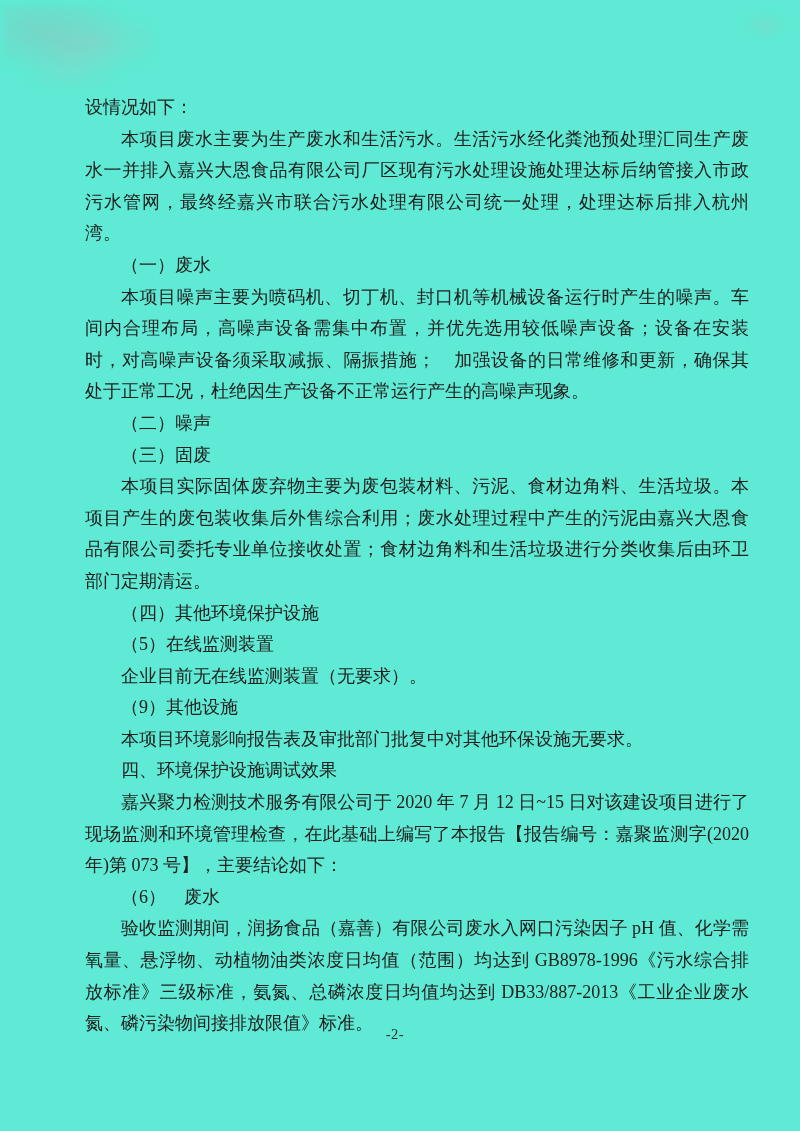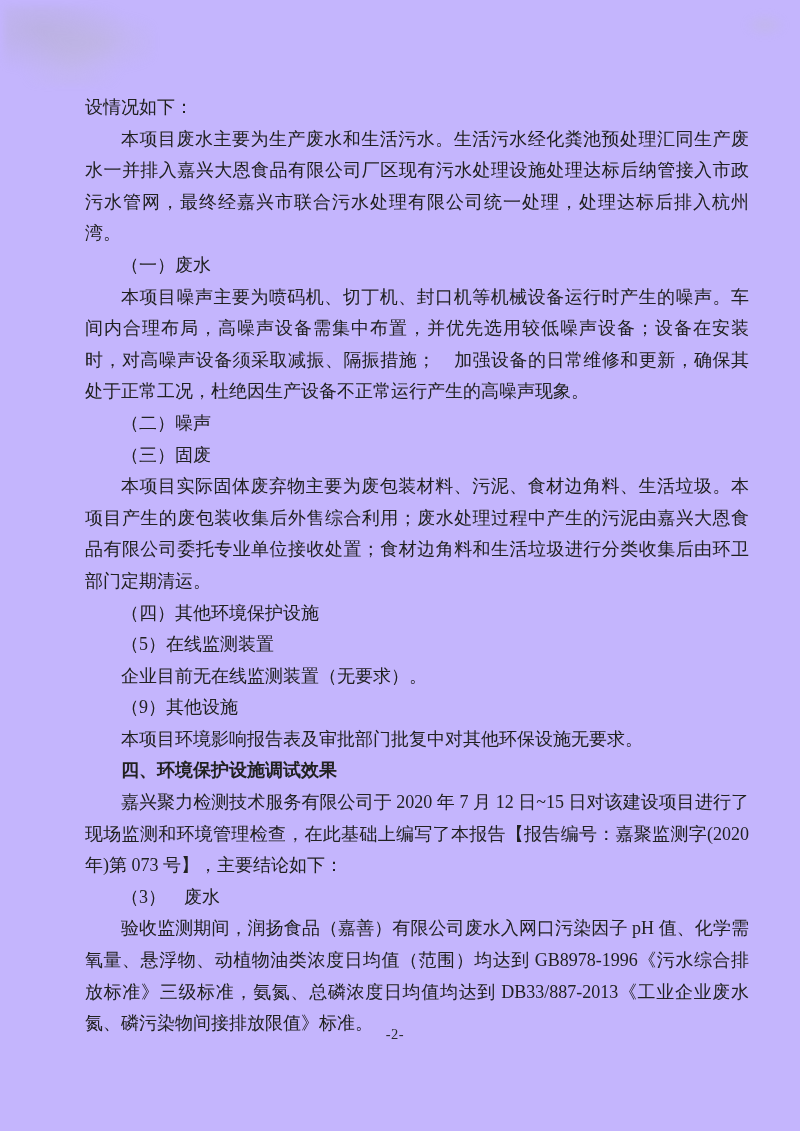--- a/index.html
+++ b/index.html
@@ -4,21 +4,21 @@
 <style>
   html, body {
     margin: 0;
     padding: 0;
     background: #ffffff;
   }
   .page {
     position: relative;
     width: 800px;
     height: 1131px;
-    background: #c4b5fd;
+    background: #5eead4;
     overflow: hidden;
     font-family: "Liberation Serif", "DejaVu Serif", serif;
     color: #212121;
   }
   
   .noise {
     position: absolute;
     pointer-events: none;
     filter: blur(3px);
   }
@@ -40,21 +40,21 @@
     width: 664px;
     font-size: 18px;
     line-height: 31.6px;
     text-align: justify;
   }
   .content p {
     margin: 0;
     padding: 0;
   }
   .p-indent { text-indent: 2em; }
-  .p-bold { font-weight: bold; }
+  .p-bold { font-weight: normal; }
   .page-number {
     position: absolute;
     top: 1026px;
     left: 0;
     width: 790px;
     text-align: center;
     font-size: 14.5px;
     letter-spacing: 0.5px;
     color: #2a2a2a;
   }
@@ -74,18 +74,18 @@
     <p class="p-indent">（二）噪声</p>
     <p class="p-indent">（三）固废</p>
     <p class="p-indent">本项目实际固体废弃物主要为废包装材料、污泥、食材边角料、生活垃圾。本项目产生的废包装收集后外售综合利用；废水处理过程中产生的污泥由嘉兴大恩食品有限公司委托专业单位接收处置；食材边角料和生活垃圾进行分类收集后由环卫部门定期清运。</p>
     <p class="p-indent">（四）其他环境保护设施</p>
     <p class="p-indent">（5）在线监测装置</p>
     <p class="p-indent">企业目前无在线监测装置（无要求）。</p>
     <p class="p-indent">（9）其他设施</p>
     <p class="p-indent">本项目环境影响报告表及审批部门批复中对其他环保设施无要求。</p>
     <p class="p-indent p-bold">四、环境保护设施调试效果</p>
     <p class="p-indent">嘉兴聚力检测技术服务有限公司于 2020 年 7 月 12 日~15 日对该建设项目进行了现场监测和环境管理检查，在此基础上编写了本报告【报告编号：嘉聚监测字(2020年)第 073 号】，主要结论如下：</p>
-    <p class="p-indent">（3）　废水</p>
+    <p class="p-indent">（6）　废水</p>
     <p class="p-indent">验收监测期间，润扬食品（嘉善）有限公司废水入网口污染因子 pH 值、化学需氧量、悬浮物、动植物油类浓度日均值（范围）均达到 GB8978-1996《污水综合排放标准》三级标准，氨氮、总磷浓度日均值均达到 DB33/887-2013《工业企业废水氮、磷污染物间接排放限值》标准。</p>
   </div>
 
   <div class="page-number">-2-</div>
 </div>
 
 </body></html>

